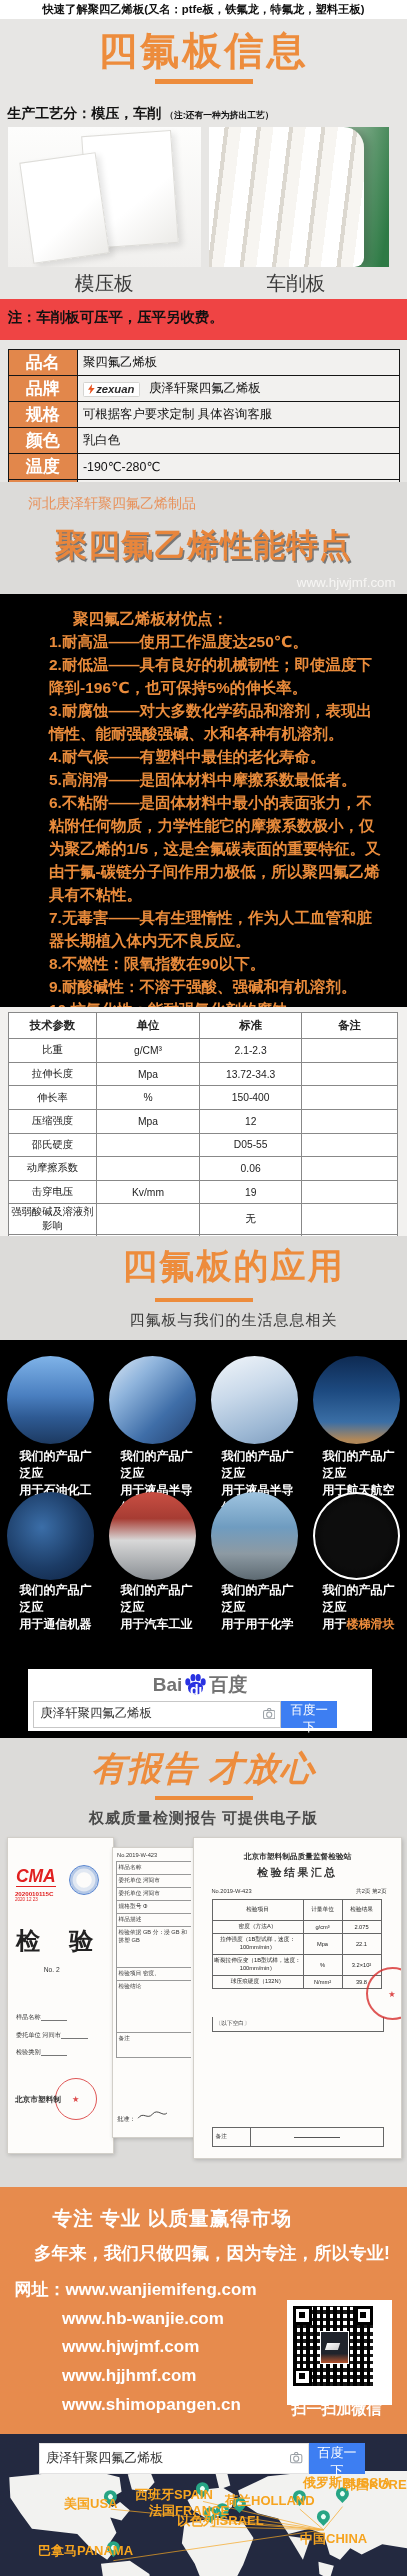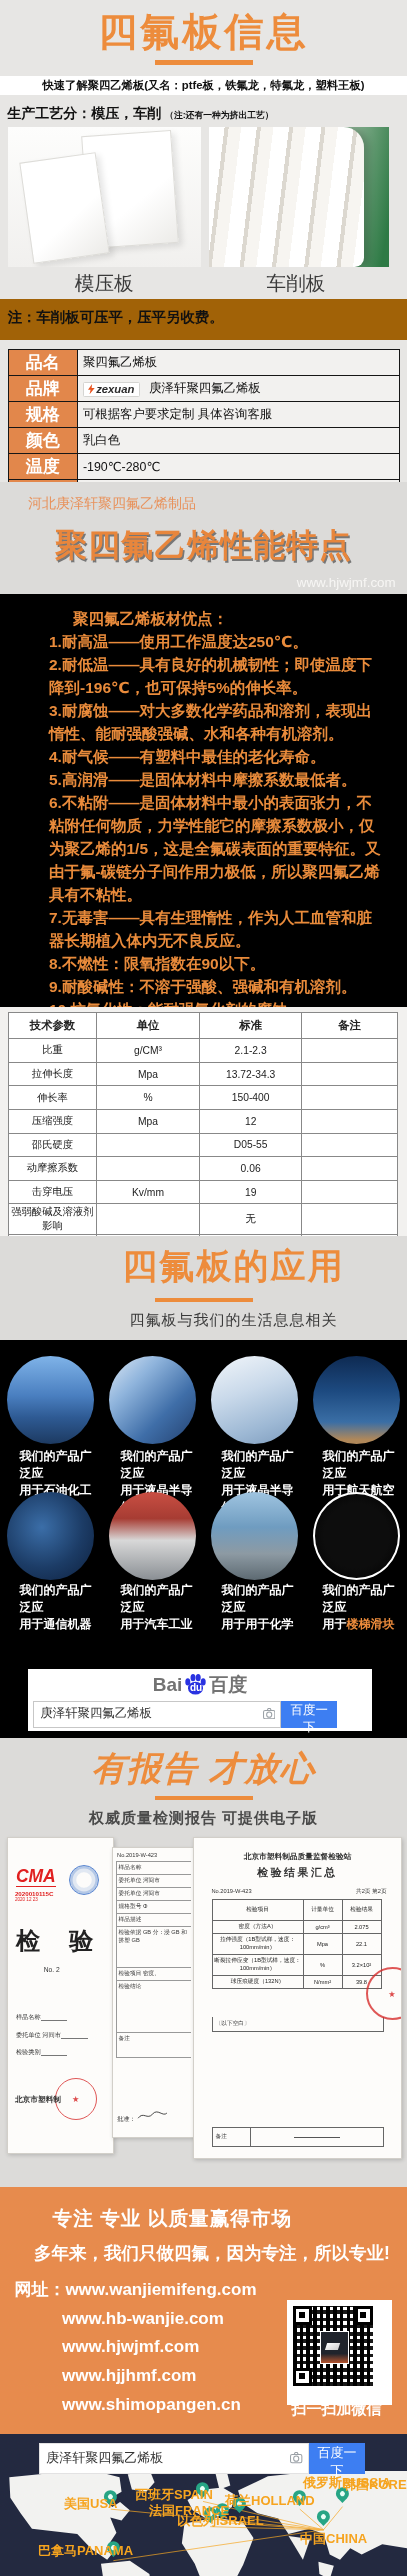--- a/index.html
+++ b/index.html
@@ -24,21 +24,21 @@
   .board{position:absolute;background:linear-gradient(145deg,#ffffff 60%,#ecebe8);border:0.5px solid #dddcd8;box-shadow:3.6px 3.6px 6.2px rgba(0,0,0,0.10);}
   .board.b2{width:88px;height:111px;left:77px;top:6.2px;transform:rotate(-4deg);}
   .board.b1{width:75px;height:100px;left:18px;top:30px;transform:rotate(-8deg);}
   .photo-right{left:209px;width:180px;background:linear-gradient(100deg,#d8d2c2 0%,#efe9dc 22%,#f7f4ee 40%,#2e7a45 96%);}
   .sheets{position:absolute;left:0;top:0;width:155px;height:140px;background:repeating-linear-gradient(97deg,#ffffff 0 15.5px,#dcd8d0 15.5px 19.6px,#f7f5f1 19.6px 32px);border-radius:0 20.6px 9.3px 0;box-shadow:4.1px 0 7.2px rgba(0,0,0,0.18);}
   .photo-caption{position:absolute;top:175px;width:193px;text-align:center;font-size:19.6px;color:#3a3a3a;}
   .cap-left{left:7.7px;}
   .cap-right{left:206px;width:180px;}
 
   
-  .sec-note{height:41px;background:#a16207;}
+  .sec-note{height:41px;background:#ef4444;}
   .note-text{position:absolute;top:9.3px;left:7.7px;font-size:14.4px;font-weight:bold;color:#111;}
 
   
   .sec-info{height:142px;background:#e7e6e4;}
   .info-table{position:absolute;top:9.3px;left:7.7px;width:392px;border-collapse:collapse;}
   .info-table td{border:1px solid #161616;}
   .info-label{width:66px;background:#E2874B;color:#fff;font-size:17px;font-weight:bold;text-align:center;height:19.6px;}
   .info-value{background:#f2f1ef;color:#111;font-size:12.4px;padding:0 5.2px;}
   .row-use .info-label{height:27px;}
   .row-use .info-value{font-size:10.8px;line-height:13px;}
@@ -87,21 +87,21 @@
   .ov5{background:radial-gradient(circle at 40% 40%,#3b6ea8 0%,#1c3c66 55%,#0d1f3c 100%);}
   .ov6{background:linear-gradient(180deg,#c94f43 0%,#a73c33 30%,#d8d8d8 55%,#8a8f94 100%);}
   .ov7{background:linear-gradient(180deg,#9fc4e0 0%,#6f9cc0 40%,#8d9aa3 70%,#5d6a72 100%);}
   .ov8{background:radial-gradient(circle,#0d0d0d 55%,#000 100%);border:2.1px solid #fff;box-sizing:border-box;}
   .slogan{position:absolute;top:289px;width:100%;text-align:center;font-size:23px;font-weight:bold;color:#fff;
     text-shadow:1px 1px 0 #1741E0,-1px -1px 0 #1741E0,1px -1px 0 #1741E0,-1px 1px 0 #1741E0,0 0 3.1px #1741E0;}
   .baidu-panel{position:absolute;top:329px;left:28px;width:344px;height:62px;background:#fff;}
   .baidu-logo{display:flex;justify-content:center;align-items:center;height:29px;padding-top:1px;}
   .logo-bai,.logo-cn{font-size:19px;font-weight:bold;color:#737373;}
   .paw{position:relative;width:25px;height:25px;margin:0 1px;}
-  .paw-du{position:absolute;left:6.7px;top:10.3px;color:#fff;font-size:10px;font-weight:bold;z-index:2;}
+  .paw-du{position:absolute;left:6.7px;top:10.3px;color:#fff;font-size:14px;font-weight:bold;z-index:2;}
   .search-row{position:absolute;left:5.2px;top:32px;display:flex;}
   .search-box{position:relative;width:246px;height:25px;border:1px solid #c7c7c7;background:#fff;}
   .search-box input{border:0;outline:none;width:216px;height:23px;margin:0;padding:0 0 0 6.2px;font-size:12.4px;color:#333;font-family:"Liberation Sans",sans-serif;background:transparent;}
   .cam{position:absolute;right:5.2px;top:6.2px;}
   .search-btn{width:56px;height:27px;background:#3D7EF2;color:#fff;border:0;font-size:12.4px;font-family:"Liberation Sans",sans-serif;}
 
   
   .sec-report{height:449px;background:#dcdbd9;}
   .rep-title{position:absolute;top:8.2px;width:100%;text-align:center;font-size:34px;font-weight:bold;color:#ED8C3C;letter-spacing:1.5px;font-style:italic;}
   .rep-underline{position:absolute;top:58px;left:155px;width:98px;height:4.1px;background:#ED8C3C;}
@@ -167,27 +167,27 @@
   .map-search .search-btn{width:56px;height:31px;font-size:13px;}
   .map-label{position:absolute;color:#F6A41F;font-size:13px;font-weight:bold;white-space:nowrap;z-index:4;}
   .pin{position:absolute;width:13.4px;height:13.4px;background:#27a585;border-radius:50% 50% 50% 0;transform:rotate(-45deg);z-index:3;}
   .pin::after{content:"";position:absolute;left:4.1px;top:4.1px;width:5.2px;height:5.2px;border-radius:50%;background:#eafff7;}
 </style>
 </head>
 <body>
 
 <div class="page">
 
+  <div class="sec band-white">
+    <span class="sub">快速了解聚四乙烯板(又名：ptfe板，铁氟龙，特氟龙，塑料王板)</span>
+  </div>
+
   <div class="sec sec-header">
     <h1 class="main-title">四氟板信息</h1>
     <div class="title-underline"></div>
-  </div>
-
-  <div class="sec band-white">
-    <span class="sub">快速了解聚四乙烯板(又名：ptfe板，铁氟龙，特氟龙，塑料王板)</span>
   </div>
 
   <div class="sec sec-products">
     <div class="process-line">
       <span>生产工艺分：模压，车削</span>
       <span class="process-note">（注:还有一种为挤出工艺）</span>
     </div>
     <div class="photo photo-left">
       <div class="board b2"></div>
       <div class="board b1"></div>

